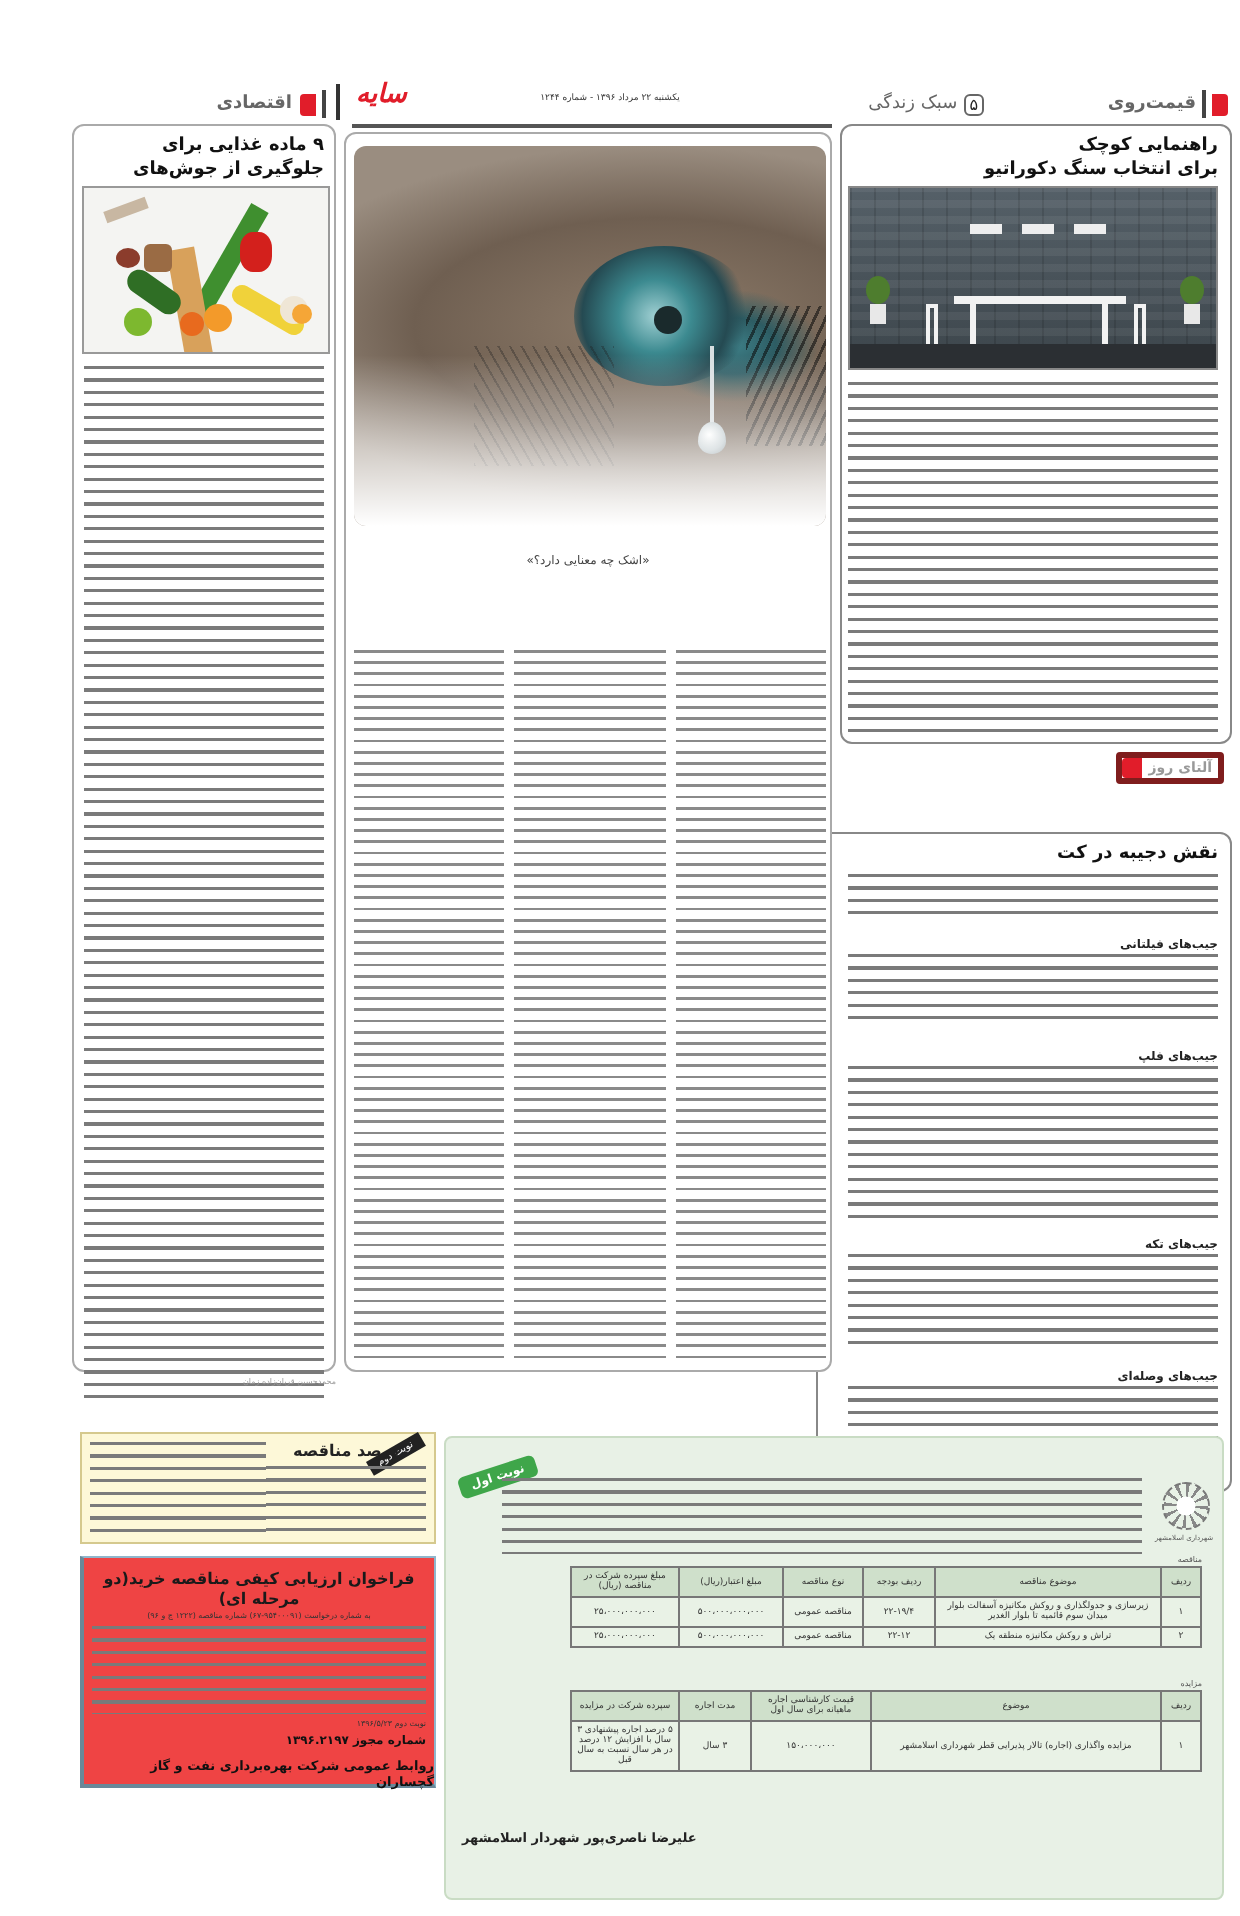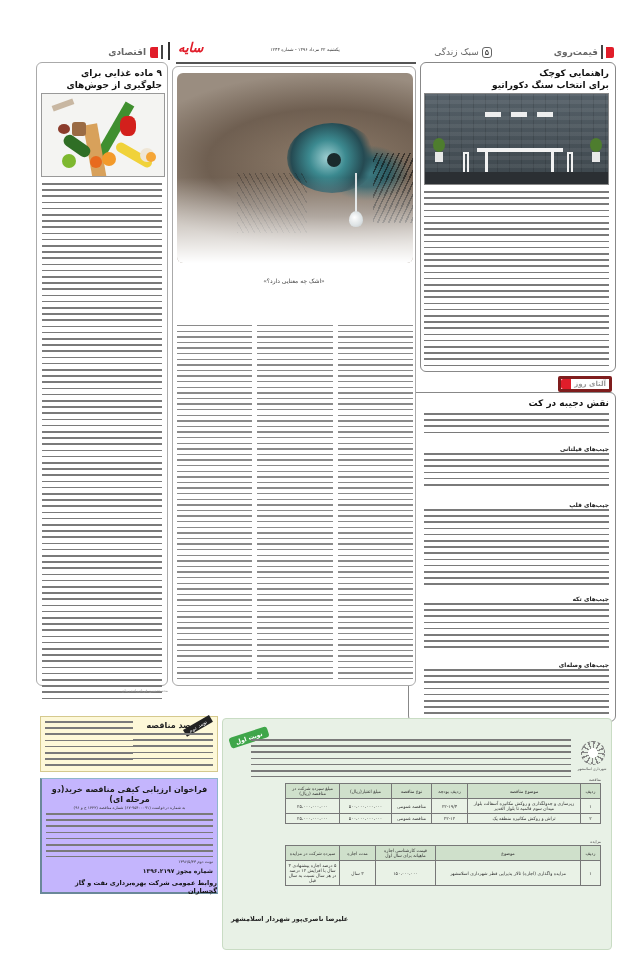--- a/index.html
+++ b/index.html
@@ -21,21 +21,21 @@
   .sub-h{font-size:6px;font-weight:bold;color:#222}
   .eye{background:
      radial-gradient(ellipse 60px 40px at 190px 100px,#3d7e86 0%,#2d5c63 35%,rgba(70,80,80,.0) 70%),
      radial-gradient(ellipse 200px 90px at 150px 90px,#8e7c6a 0%,#6f5f51 60%,#9a8d80 100%),
      linear-gradient(#7a6656,#b9aea3);}
   .eye-fade{background:linear-gradient(to bottom,rgba(255,255,255,0) 55%,#fff 100%)}
   .headline{font-size:21px;font-weight:bold;color:#111;text-align:center;font-family:"DejaVu Sans",sans-serif;letter-spacing:-0.5px}
   .kicker{font-size:6px;color:#444;text-align:center}
   .ad-green{background:#e8f1e6;border:1px solid #c9dcc4}
   .ad-yellow{background:#fdf8d8;border:1px solid #d5c98e}
-  .ad-blue{background:#c4b5fd;border:1px solid #8fb6cc}
+  .ad-blue{background:#ef4444;border:1px solid #8fb6cc}
   table.t{border-collapse:collapse;width:100%;font-size:4.5px;color:#333;background:#dbe9d7}
   table.t th,table.t td{border:1px solid #777;padding:2px 2px;text-align:center;vertical-align:middle}
   table.t th{background:#cfe0cb;font-weight:normal}
   table.t td{background:#e9f2e6}
   .badge-green{background:#3fa64a;color:#fff;font-size:6px;font-weight:bold;padding:2px 6px;border-radius:3px;transform:rotate(-18deg);display:inline-block}
   .badge-dark{background:#222;color:#fff;font-size:5px;padding:1px 5px;transform:rotate(-30deg);display:inline-block}
 </style>
 </head>
 <body>
 
@@ -84,21 +84,21 @@
   </div>
 </div>
 
 <div class="abs" style="top:376px;right:8px;display:flex;align-items:center;gap:3px">
   <span style="border:3px solid #7f1d1d;border-radius:2px;display:flex;align-items:center;padding:0 3px 0 0">
     <span class="sec-label" style="font-size:7px;color:#999;margin-left:3px">آلتای روز</span>
     <span class="red-tab l" style="width:10px;height:10px"></span>
   </span>
 </div>
 
-<div class="abs box" style="top:392px;right:4px;width:208px;height:330px;">
+<div class="abs box" style="top:416px;right:4px;width:208px;height:330px;">
   <div class="title-s" style="position:absolute;top:4px;right:6px;">نقش دجیبه در کت</div>
   <div class="col-text" style="position:absolute;top:20px;right:6px;width:185px;height:22px">
       <span class="filler" title="در کتها، جیبها نیز انواع مختلفی دارند که نشان‌دهنده درجه‌های مختلفی از رسمی‌بودن هستند، برای انتخاب بهتر باید نگاهی را درباره انواع آنها داشته باشید."></span>
     </div>
 
   <div class="sub-h" style="position:absolute;top:52px;right:6px">جیب‌های فیلتانی</div>
   <div class="col-text" style="position:absolute;top:60px;right:6px;width:185px;height:36px">
       <span class="filler" title="این جیب‌ها رسمی‌ترین مدل از جیبها هستند و بیشترین دلیل است که از آنها بطور سنتی بیرون داکسیدوها استفاده می‌شود. در این مدل، ما بیرون کت تنها خطی افقی باریکی می‌بینیم که قسمت اصلی جیب را داخل به آن دوخته شده است."></span>
     </div>
 

